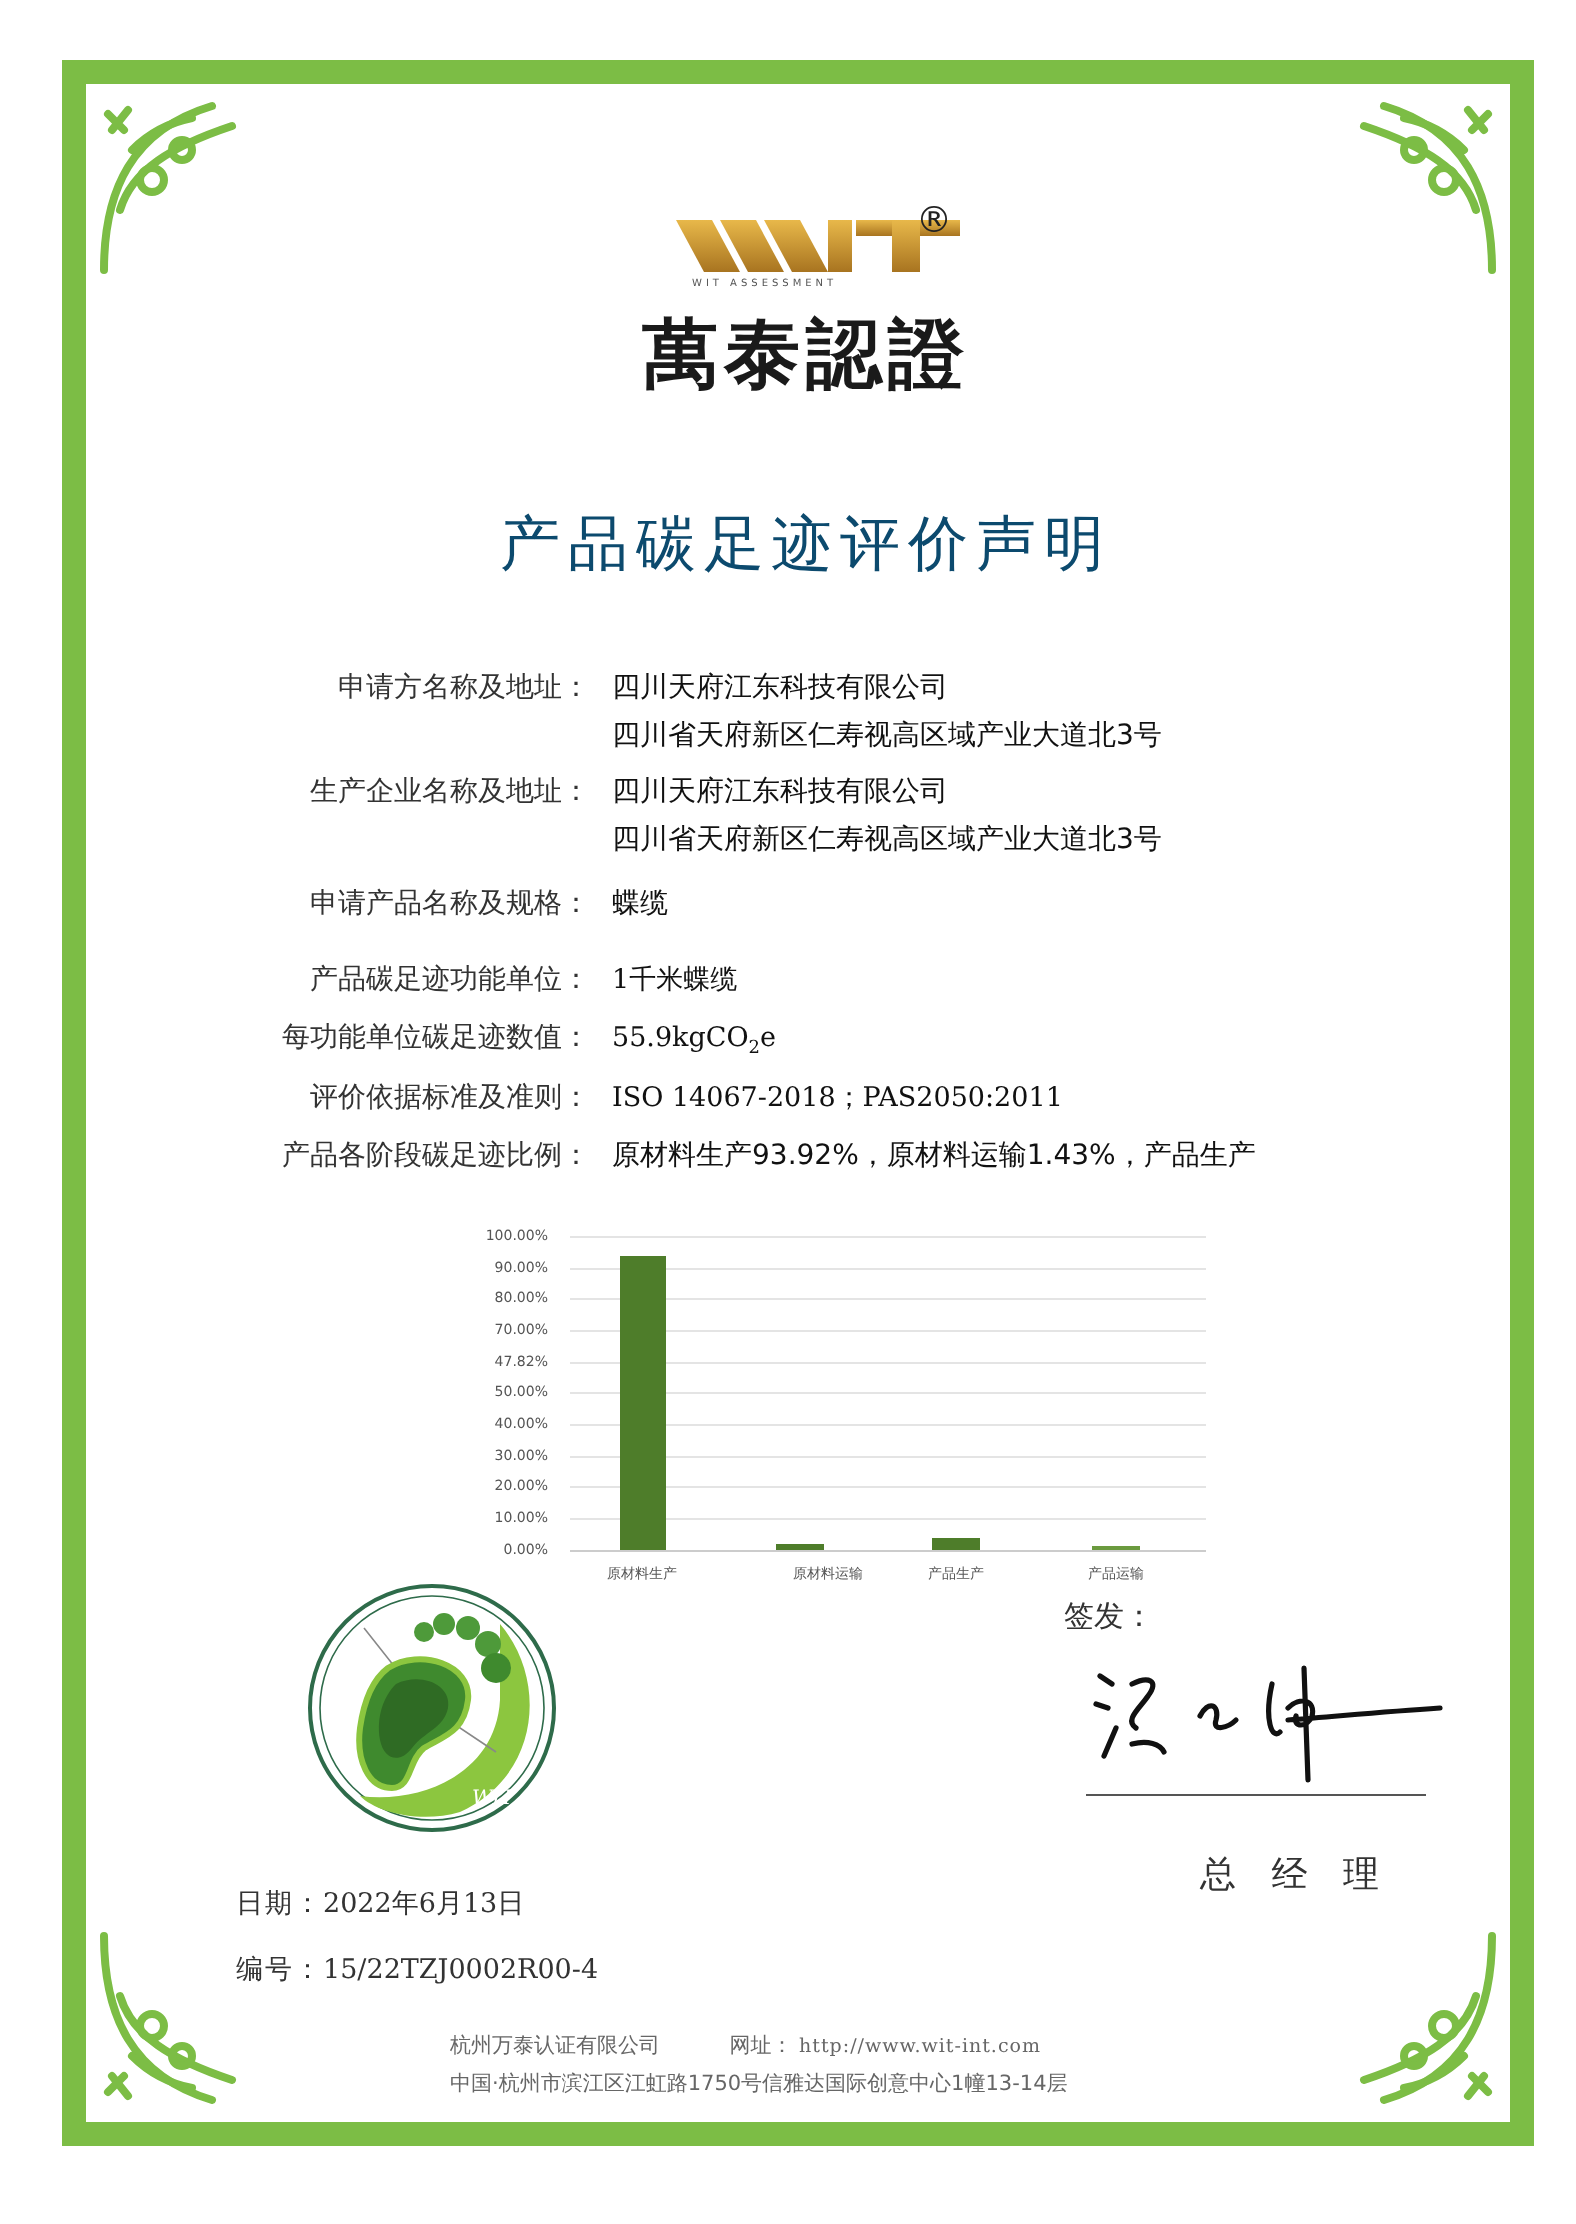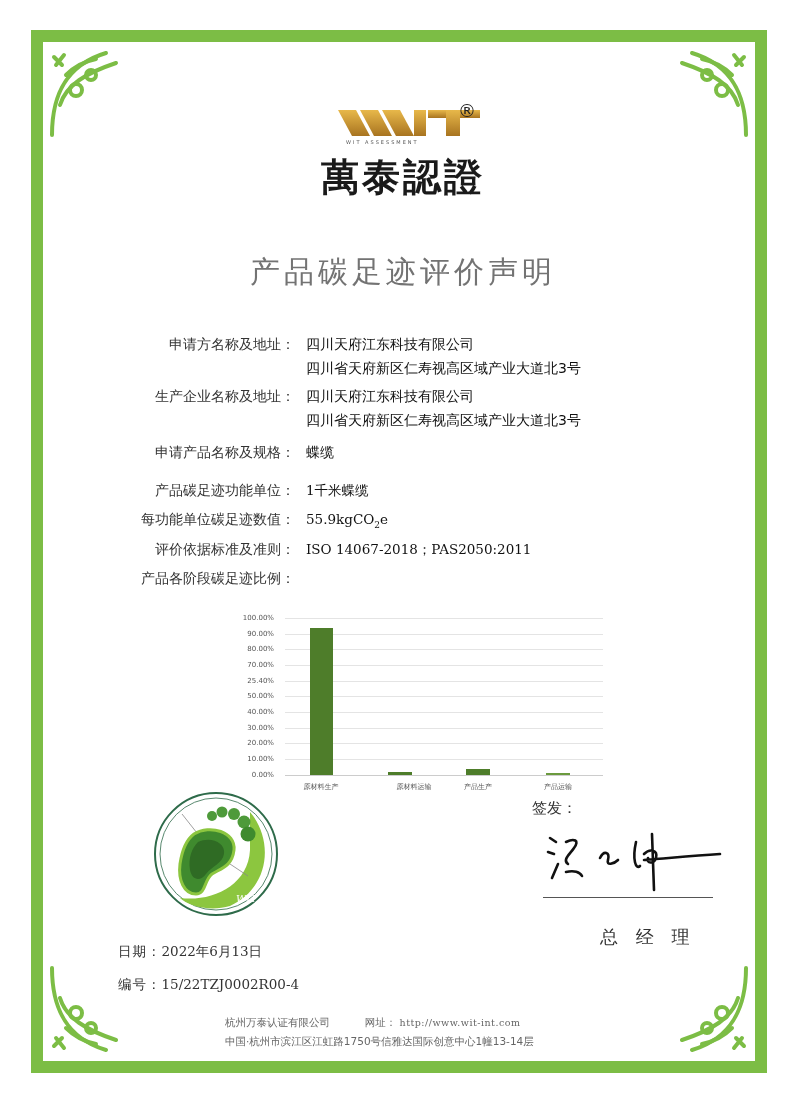--- a/index.html
+++ b/index.html
@@ -12,21 +12,21 @@
   .c-tl { left: 46px; top: 45px; }
   .c-tr { left: 652px; top: 45px; transform: scaleX(-1); }
   .c-bl { left: 46px; top: 958px; transform: scaleY(-1); }
   .c-br { left: 652px; top: 958px; transform: scale(-1,-1); }
 
   .logo { position: absolute; left: 330px; top: 100px; width: 160px; height: 50px; }
   .logo-reg { position: absolute; left: 458px; top: 100px; font-family: "DejaVu Sans", sans-serif; font-size: 18px; color: #222; }
   .logo-sub { position: absolute; left: 346px; top: 139px; font-family: "DejaVu Sans", sans-serif; font-size: 5px; letter-spacing: 2px; color: #555; }
   .brand-cn { position: absolute; left: 318px; top: 152px; width: 170px; text-align: center; font-family: "DejaVu Sans", sans-serif; font-weight: bold; font-size: 38px; letter-spacing: 3px; color: #1a1a1a; }
 
-  .title { position: absolute; left: 228px; top: 252px; width: 350px; text-align: center; font-size: 30px; letter-spacing: 4px; color: #737373; }
+  .title { position: absolute; left: 228px; top: 252px; width: 350px; text-align: center; font-size: 30px; letter-spacing: 4px; color: #0c4a6e; }
 
   .row { position: absolute; left: 110px; width: 560px; font-size: 14px; line-height: 22px; }
   .row .lbl { position: absolute; left: 0; width: 185px; text-align: right; color: #333; }
   .row .val { position: absolute; left: 196px; width: 355px; color: #111; font-family: "DejaVu Sans", sans-serif; font-size: 14px; }
   .row .val.serif { font-family: "DejaVu Serif", serif; font-size: 13.5px; }
   .row .val div { height: 24px; }
   sub { font-size: 9px; }
 
   .chart { position: absolute; left: 230px; top: 610px; width: 380px; height: 185px; }
   .chart .ytick { position: absolute; left: 0; width: 44px; text-align: right; font-family: "DejaVu Sans", sans-serif; font-size: 7px; color: #555; }
@@ -159,29 +159,30 @@
 </div>
 <div class="row" style="top:538px">
   <span class="lbl">评价依据标准及准则：</span>
   <div class="val serif">
       <div>ISO  14067-2018；PAS2050:2011</div>
     </div>
 </div>
 <div class="row" style="top:567px">
   <span class="lbl">产品各阶段碳足迹比例：</span>
   <div class="val">
+      <div>原材料生产93.92%，原材料运输1.43%，产品生产</div>
     </div>
 </div>
 
 <div class="chart">
   <div class="ytick" style="top:4px">100.00%</div>
   <div class="ytick" style="top:20px">90.00%</div>
   <div class="ytick" style="top:35px">80.00%</div>
   <div class="ytick" style="top:51px">70.00%</div>
-  <div class="ytick" style="top:67px">25.40%</div>
+  <div class="ytick" style="top:67px">47.82%</div>
   <div class="ytick" style="top:82px">50.00%</div>
   <div class="ytick" style="top:98px">40.00%</div>
   <div class="ytick" style="top:114px">30.00%</div>
   <div class="ytick" style="top:129px">20.00%</div>
   <div class="ytick" style="top:145px">10.00%</div>
   <div class="ytick" style="top:161px">0.00%</div>
 
   <div class="grid" style="top:8px"></div>
     <div class="grid" style="top:24px"></div>
     <div class="grid" style="top:39px"></div>

